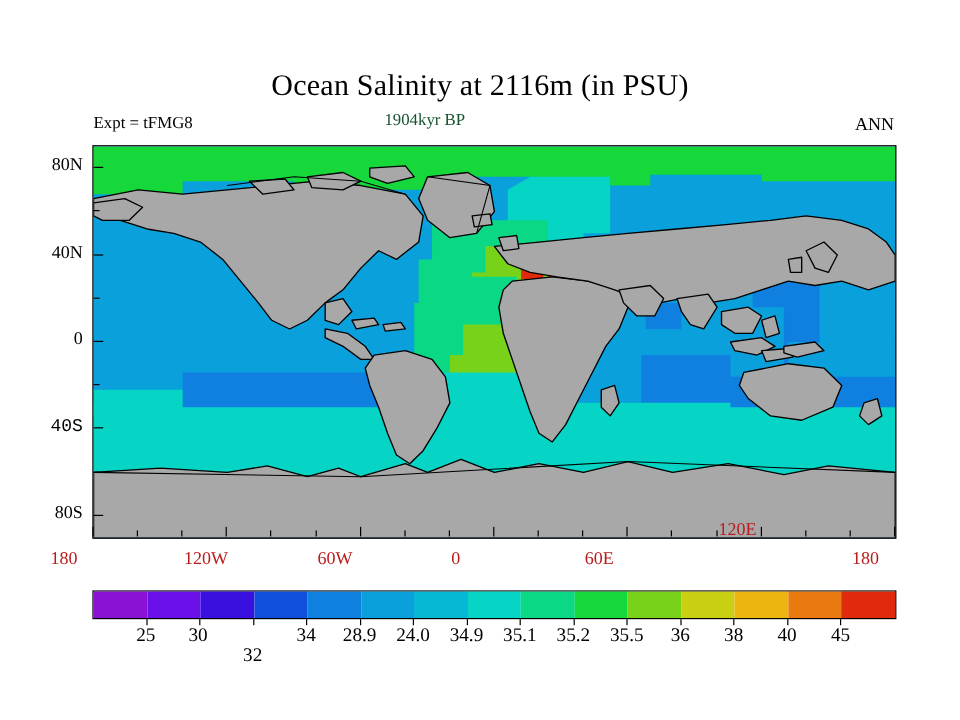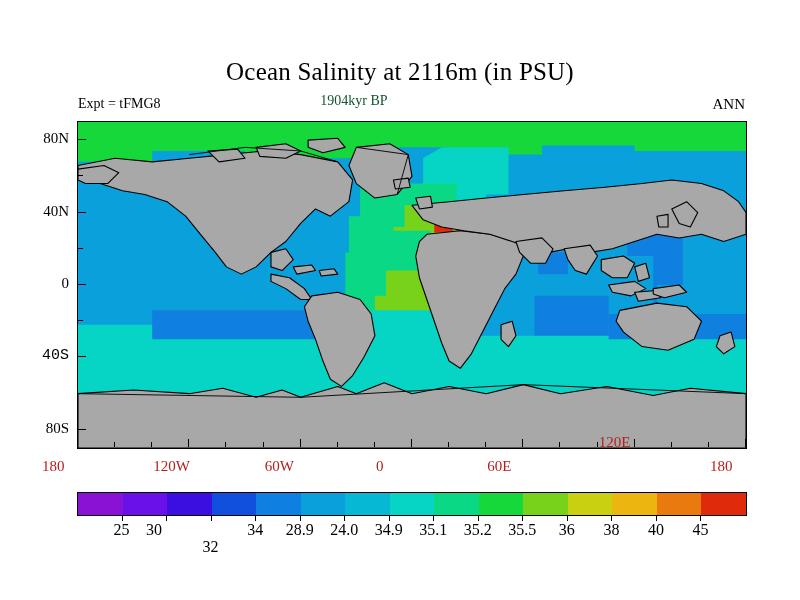--- a/index.html
+++ b/index.html
@@ -260,21 +260,21 @@
       <div class="cell" style="background: rgb(120, 210, 26);"></div>
       <div class="cell" style="background: rgb(200, 208, 17);"></div>
       <div class="cell" style="background: rgb(236, 181, 16);"></div>
       <div class="cell" style="background: rgb(232, 122, 16);"></div>
       <div class="cell" style="background: rgb(224, 42, 12);"></div>
     </div>
   <div id="cbarticks">
       <div class="cbtick" style="left: 121.533px; top: 516px;"></div>
       <div class="cblab" style="left: 91.5333px; top: 522px;">25</div>
       <div class="cbtick" style="left: 166.067px; top: 516px;"></div>
-      <div class="cblab" style="left: 124px; top: 522px;">30</div>
+      <div class="cblab" style="left: 135px; top: 522px;">30</div>
       <div class="cbtick" style="left: 210.6px; top: 516px;"></div>
       <div class="cblab" style="left: 180.6px; top: 522px; margin-top: 17px;">32</div>
       <div class="cbtick" style="left: 255.133px; top: 516px;"></div>
       <div class="cblab" style="left: 225.133px; top: 522px;">34</div>
       <div class="cbtick" style="left: 299.667px; top: 516px;"></div>
       <div class="cblab" style="left: 269.667px; top: 522px;">28.9</div>
       <div class="cbtick" style="left: 344.2px; top: 516px;"></div>
       <div class="cblab" style="left: 314.2px; top: 522px;">24.0</div>
       <div class="cbtick" style="left: 388.733px; top: 516px;"></div>
       <div class="cblab" style="left: 358.733px; top: 522px;">34.9</div>

